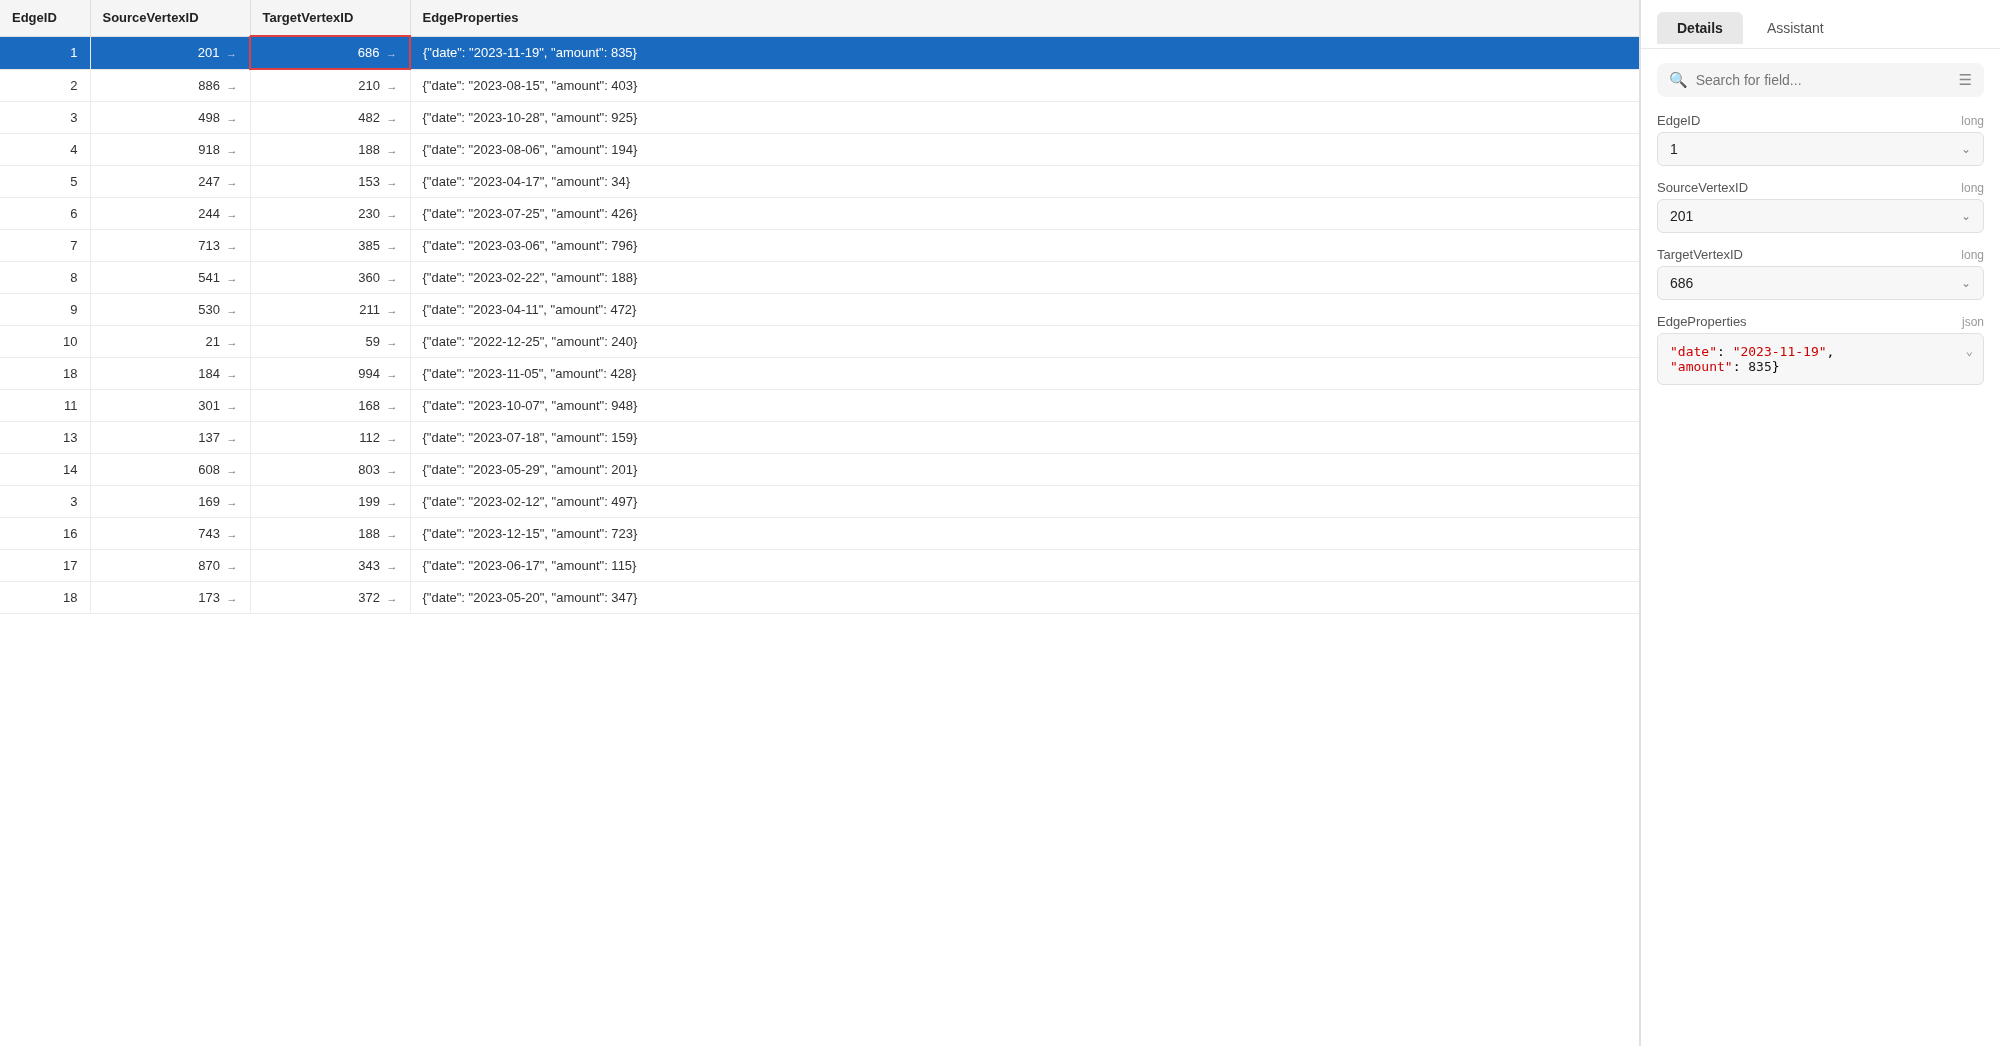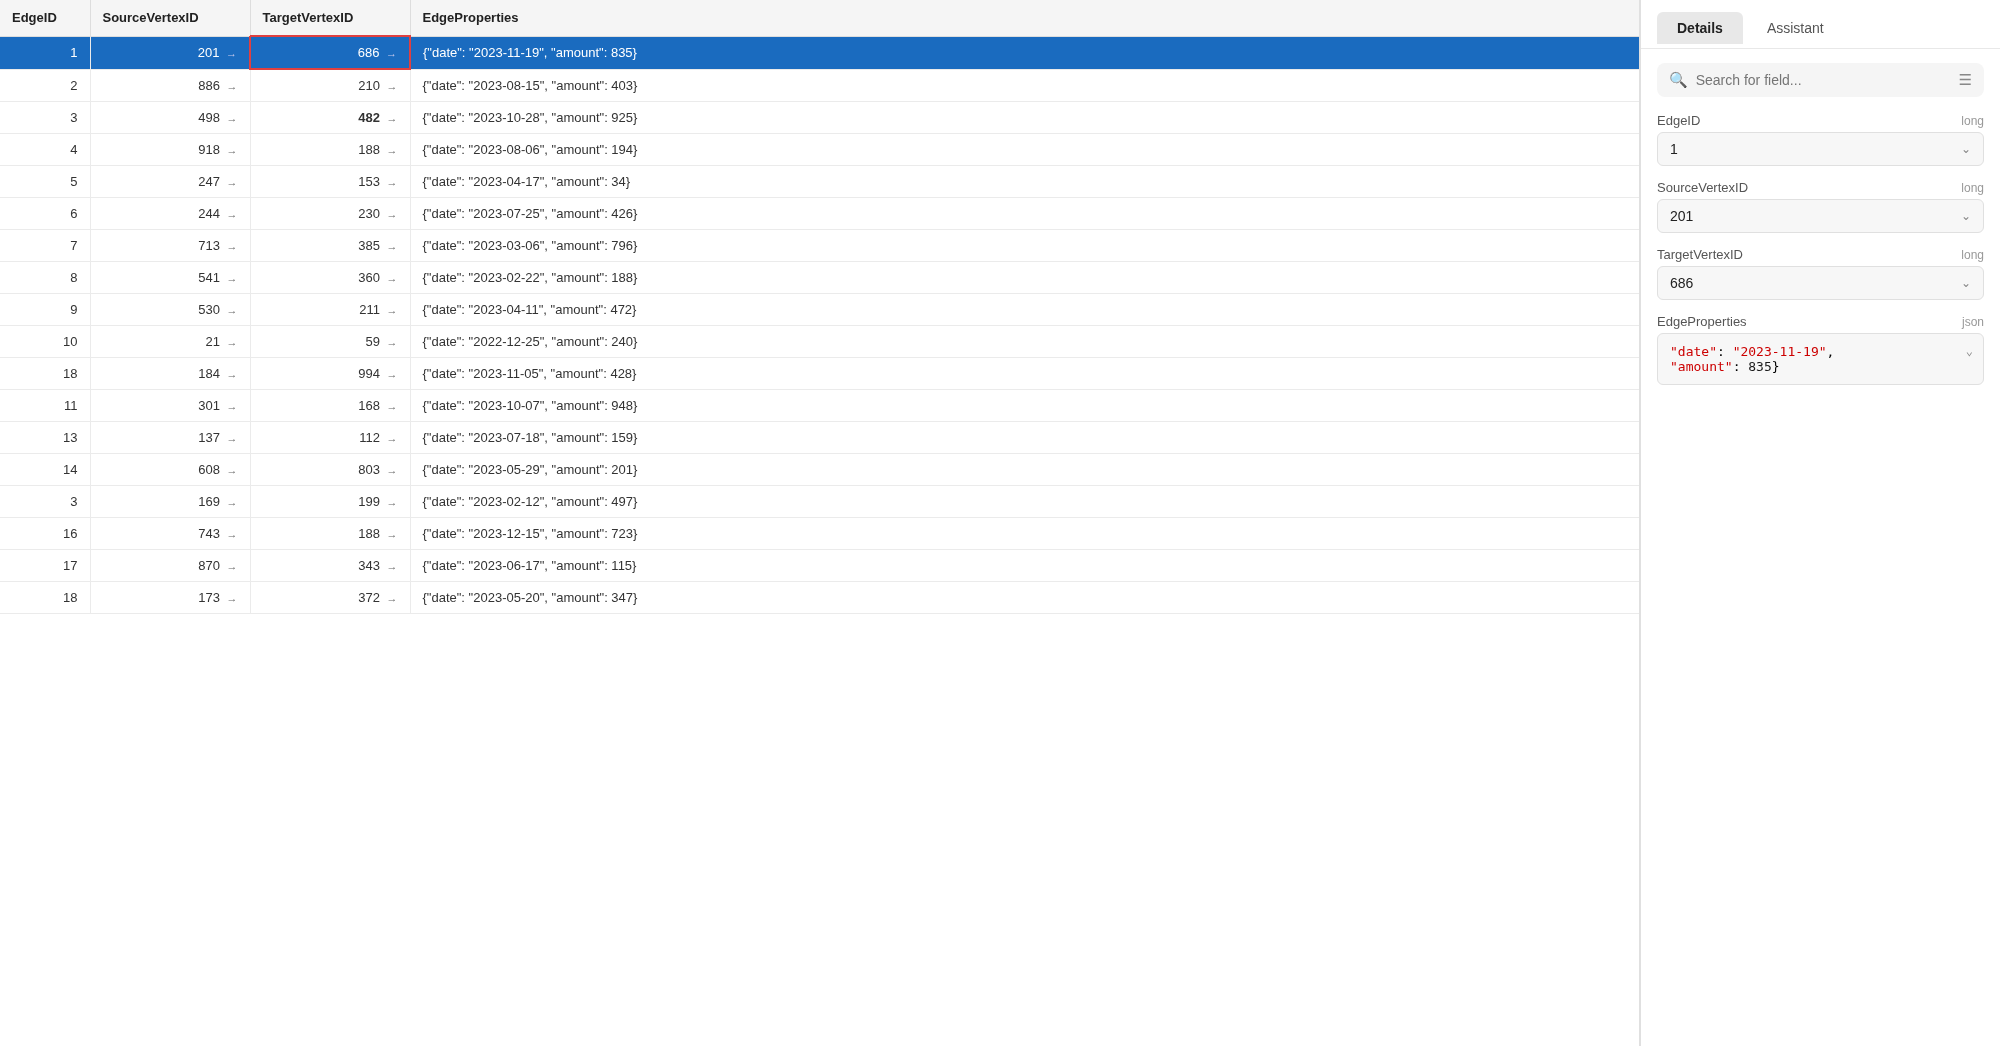--- a/index.html
+++ b/index.html
@@ -247,21 +247,21 @@
           </tr>
           <tr>
             <td style="text-align: right;">2</td>
             <td style="text-align: right;">886 <span class="arrow">→</span></td>
             <td style="text-align: right;">210 <span class="arrow">→</span></td>
             <td>{"date": "2023-08-15", "amount": 403}</td>
           </tr>
           <tr>
             <td style="text-align: right;">3</td>
             <td style="text-align: right;">498 <span class="arrow">→</span></td>
-            <td style="text-align: right; font-weight: bold;">482 <span class="arrow">→</span></td>
+            <td style="text-align: right;">482 <span class="arrow">→</span></td>
             <td>{"date": "2023-10-28", "amount": 925}</td>
           </tr>
           <tr>
             <td style="text-align: right;">4</td>
             <td style="text-align: right;">918 <span class="arrow">→</span></td>
             <td style="text-align: right;">188 <span class="arrow">→</span></td>
             <td>{"date": "2023-08-06", "amount": 194}</td>
           </tr>
           <tr>
             <td style="text-align: right;">5</td>

